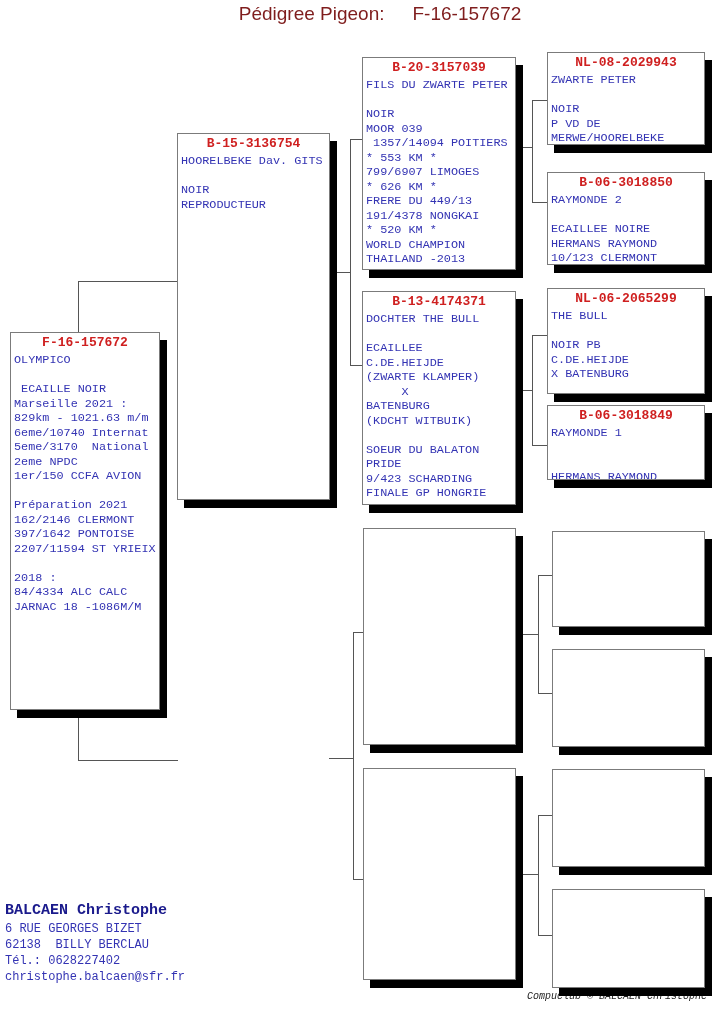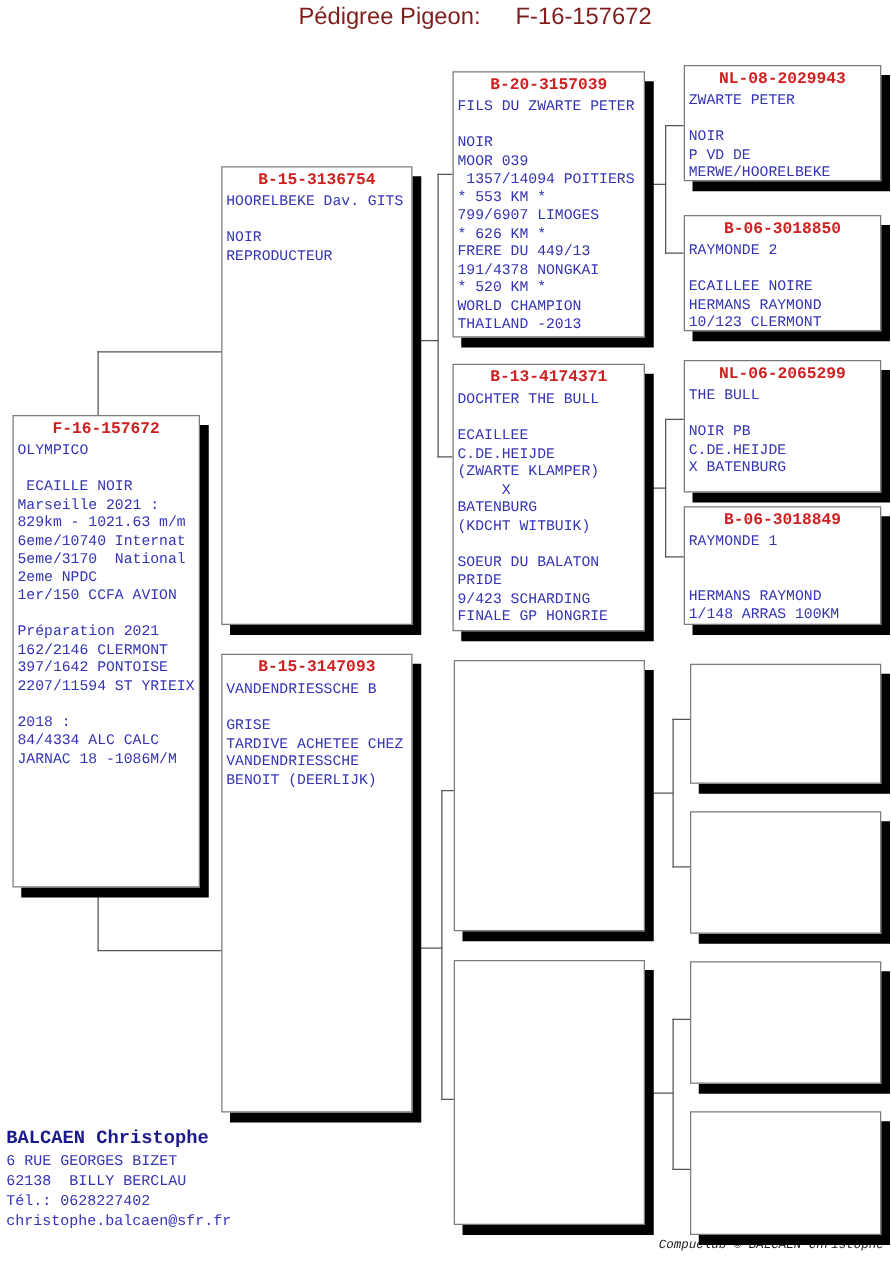--- a/index.html
+++ b/index.html
@@ -99,29 +99,20 @@
 JARNAC 18 -1086M/M</div>
   </div>
 
   <div class="pbox" style="left:177px;top:133px;width:153px;height:367px">
     <div class="hdr">B-15-3136754</div>
     <div class="body">HOORELBEKE Dav. GITS
 
 NOIR
 REPRODUCTEUR</div>
   </div>
-  <div class="pbox" style="left:177px;top:523px;width:153px;height:367px">
-    <div class="hdr">B-15-3147093</div>
-    <div class="body">VANDENDRIESSCHE B
-
-GRISE
-TARDIVE ACHETEE CHEZ
-VANDENDRIESSCHE
-BENOIT (DEERLIJK)</div>
-  </div>
 
   <div class="pbox" style="left:362px;top:57px;width:154px;height:213px">
     <div class="hdr">B-20-3157039</div>
     <div class="body">FILS DU ZWARTE PETER
 
 NOIR
 MOOR 039
  1357/14094 POITIERS
 * 553 KM *
 799/6907 LIMOGES
@@ -168,21 +159,21 @@
 10/123 CLERMONT</div>
   </div>
   <div class="pbox" style="left:547px;top:288px;width:158px;height:106px">
     <div class="hdr">NL-06-2065299</div>
     <div class="body">THE BULL
 
 NOIR PB
 C.DE.HEIJDE
 X BATENBURG</div>
   </div>
-  <div class="pbox" style="left:547px;top:405px;width:158px;height:95px">
+  <div class="pbox" style="left:547px;top:405px;width:158px;height:75px">
     <div class="hdr">B-06-3018849</div>
     <div class="body">RAYMONDE 1
 
 
 HERMANS RAYMOND
 1/148 ARRAS 100KM</div>
   </div>
   <div class="pbox" style="left:552px;top:531px;width:153px;height:96px"></div>
   <div class="pbox" style="left:552px;top:649px;width:153px;height:98px"></div>
   <div class="pbox" style="left:552px;top:769px;width:153px;height:98px"></div>

